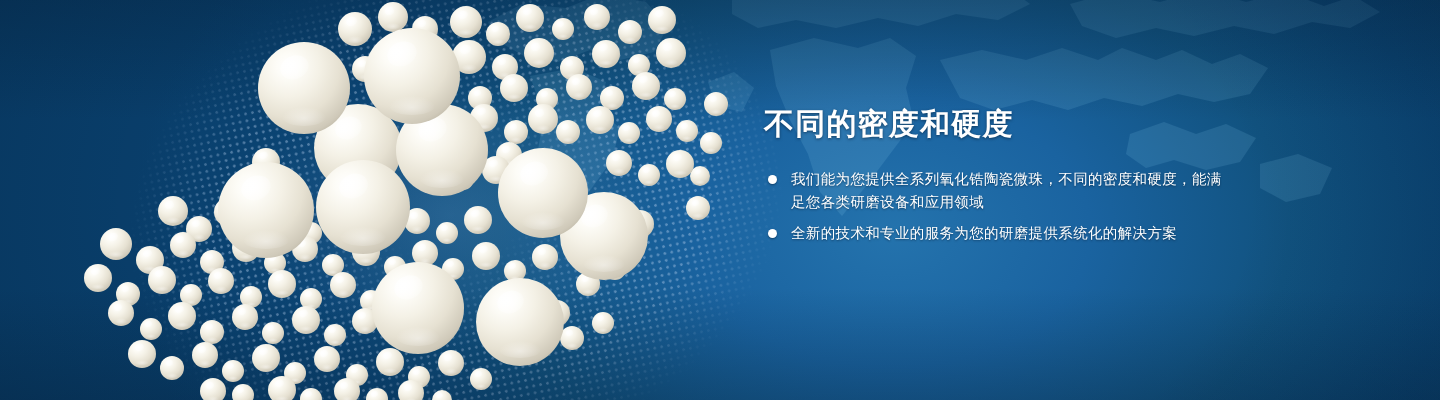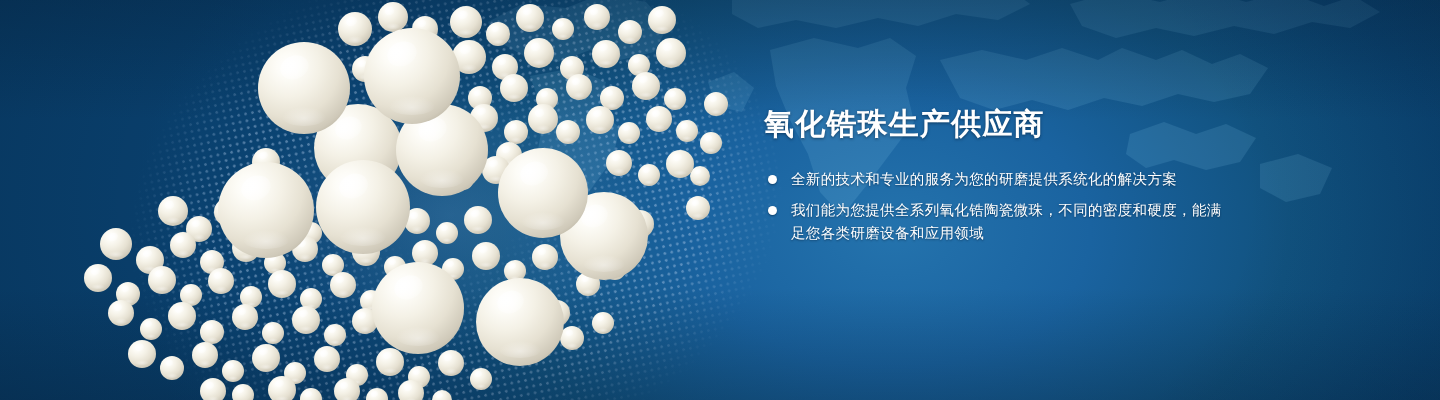--- a/index.html
+++ b/index.html
@@ -298,26 +298,26 @@
       <div class="bead" style="left: 432px; top: 390px; width: 20px; height: 20px; z-index: 20;"></div>
       <div class="bead" style="left: 560px; top: 326px; width: 24px; height: 24px; z-index: 24;"></div>
       <div class="bead" style="left: 592px; top: 312px; width: 22px; height: 22px; z-index: 22;"></div>
       <div class="bead" style="left: 544px; top: 300px; width: 26px; height: 26px; z-index: 26;"></div>
       <div class="bead" style="left: 686px; top: 196px; width: 24px; height: 24px; z-index: 24;"></div>
       <div class="bead" style="left: 700px; top: 132px; width: 22px; height: 22px; z-index: 22;"></div>
       <div class="bead" style="left: 704px; top: 92px; width: 24px; height: 24px; z-index: 24;"></div>
     </div>
 
   <div id="copy">
-    <div id="headline">氧化锆珠生产供应商</div>
+    <div id="headline">不同的密度和硬度</div>
     <ul id="bullets">
+        <li class="bullet">
+          <span class="dot"></span>
+          <span class="txt">我们能为您提供全系列氧化锆陶瓷微珠，不同的密度和硬度，能满足您各类研磨设备和应用领域</span>
+        </li>
         <li class="bullet">
           <span class="dot"></span>
           <span class="txt">全新的技术和专业的服务为您的研磨提供系统化的解决方案</span>
         </li>
-        <li class="bullet">
-          <span class="dot"></span>
-          <span class="txt">我们能为您提供全系列氧化锆陶瓷微珠，不同的密度和硬度，能满足您各类研磨设备和应用领域</span>
-        </li>
       </ul>
   </div>
 
 </div>
 
 </body></html>

